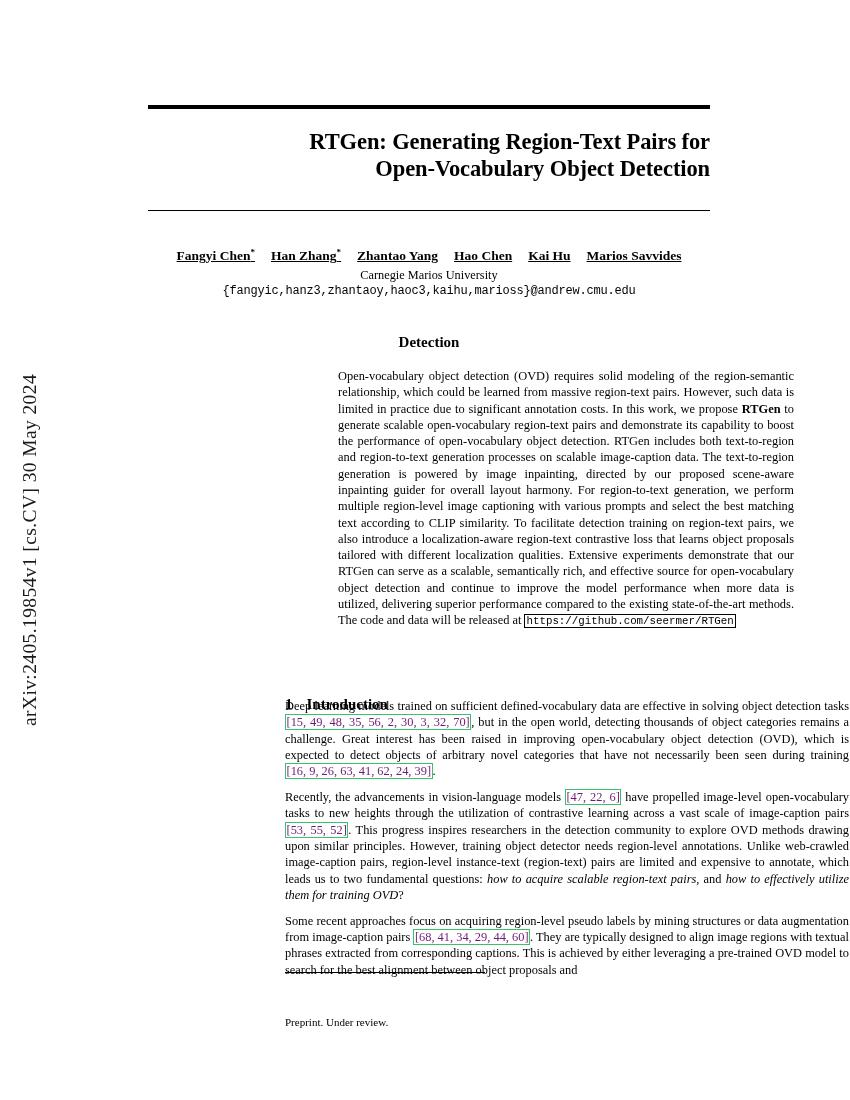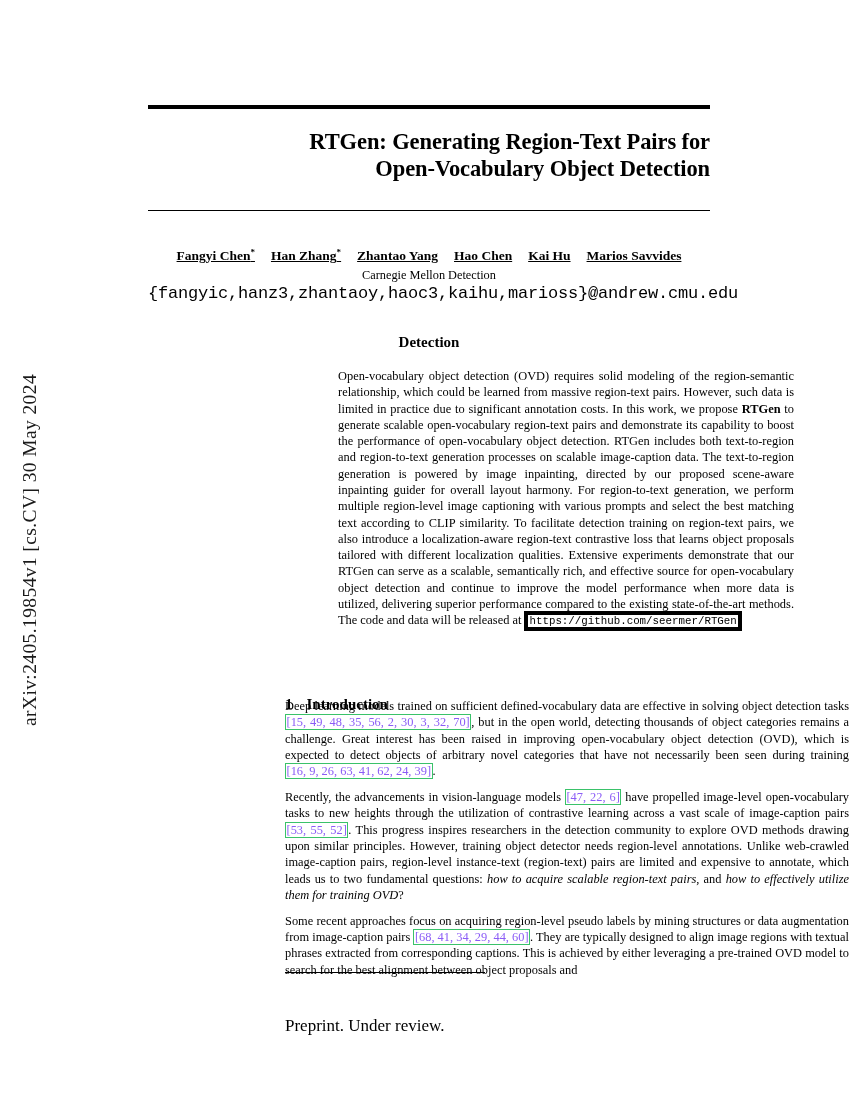--- a/index.html
+++ b/index.html
@@ -102,21 +102,21 @@
     text-align: center;
     font-size: 12.3px;
   }
   #email {
     position: absolute;
     left: 8px;
     top: 284px;
     width: 562px;
     text-align: center;
     font-family: "Liberation Mono", monospace;
-    font-size: 17px;
+    font-size: 12px;
     letter-spacing: -0.2px;
   }
 
   #abstract-head {
     position: absolute;
     left: 8px;
     top: 334px;
     width: 562px;
     text-align: center;
     font-size: 15px;
@@ -132,21 +132,21 @@
     line-height: 1.313;
     text-align: justify;
     text-justify: inter-word;
     hyphens: none;
   }
   #abstract-body b { font-weight: bold; }
 
   .url-box {
     font-family: "Liberation Mono", monospace;
     font-size: 10.8px;
-    border: 4px solid #000000;
+    border: 1px solid #000000;
     padding: 0 1px;
     white-space: nowrap;
   }
 
   #sec1-head {
     position: absolute;
     left: 145px;
     top: 696px;
     font-size: 15px;
     font-weight: bold;
@@ -159,21 +159,21 @@
     top: 698px;
     width: 564px;
     font-size: 12.4px;
     line-height: 1.315;
     text-align: justify;
   }
   #body-col p { margin: 0 0 9.5px 0; }
   #body-col i { font-style: italic; margin-top: 11px; }
 
   .cite {
-    color: #8b5cf6;
+    color: #701a75;
     border: 1px solid #3ac26a;
     padding: 0 0.5px;
     white-space: nowrap;
   }
 
   #footnote-rule {
     position: absolute;
     left: 145px;
     top: 972px;
     width: 200px;
@@ -186,41 +186,41 @@
     top: 977px;
     width: 560px;
     font-size: 10.6px;
   }
   #footnote sup { font-size: 8px; vertical-align: super; }
 
   #preprint {
     position: absolute;
     left: 145px;
     top: 1016px;
-    font-size: 17px;
+    font-size: 11px;
   }
 </style>
 </head>
 <body>
 
 <div id="arxiv-stamp">arXiv:2405.19854v1  [cs.CV]  30 May 2024</div>
 
 <div id="page">
 
   <div id="top-rule"></div>
 
   <div id="title">
     <div>RTGen: Generating Region-Text Pairs for</div>
     <div>Open-Vocabulary Object Detection</div>
   </div>
 
   <div id="title-rule"></div>
 
   <div id="authors"><span class="au">Fangyi Chen<sup>*</sup></span><span class="au">Han Zhang<sup>*</sup></span><span class="au">Zhantao Yang</span><span class="au">Hao Chen</span><span class="au">Kai Hu</span><span class="au">Marios Savvides</span></div>
-  <div id="affil">Carnegie Mellon Detection</div>
+  <div id="affil">Carnegie Marios University</div>
   <div id="email">{fangyic,hanz3,zhantaoy,haoc3,kaihu,marioss}@andrew.cmu.edu</div>
 
   <div id="abstract-head">Detection</div>
   <div id="abstract-body">Open-vocabulary object detection (OVD) requires solid modeling of the region-semantic relationship, which could be learned from massive region-text pairs. However, such data is limited in practice due to significant annotation costs. In this work, we propose <b>RTGen</b> to generate scalable open-vocabulary region-text pairs and demonstrate its capability to boost the performance of open-vocabulary object detection. RTGen includes both text-to-region and region-to-text generation processes on scalable image-caption data. The text-to-region generation is powered by image inpainting, directed by our proposed scene-aware inpainting guider for overall layout harmony. For region-to-text generation, we perform multiple region-level image captioning with various prompts and select the best matching text according to CLIP similarity. To facilitate detection training on region-text pairs, we also introduce a localization-aware region-text contrastive loss that learns object proposals tailored with different localization qualities. Extensive experiments demonstrate that our RTGen can serve as a scalable, semantically rich, and effective source for open-vocabulary object detection and continue to improve the model performance when more data is utilized, delivering superior performance compared to the existing state-of-the-art methods. The code and data will be released at <span class="url-box">https://github.com/seermer/RTGen</span></div>
 
   <div id="sec1-head">
     <span class="num">1</span><span>Introduction</span>
   </div>
 
   <div id="body-col">

